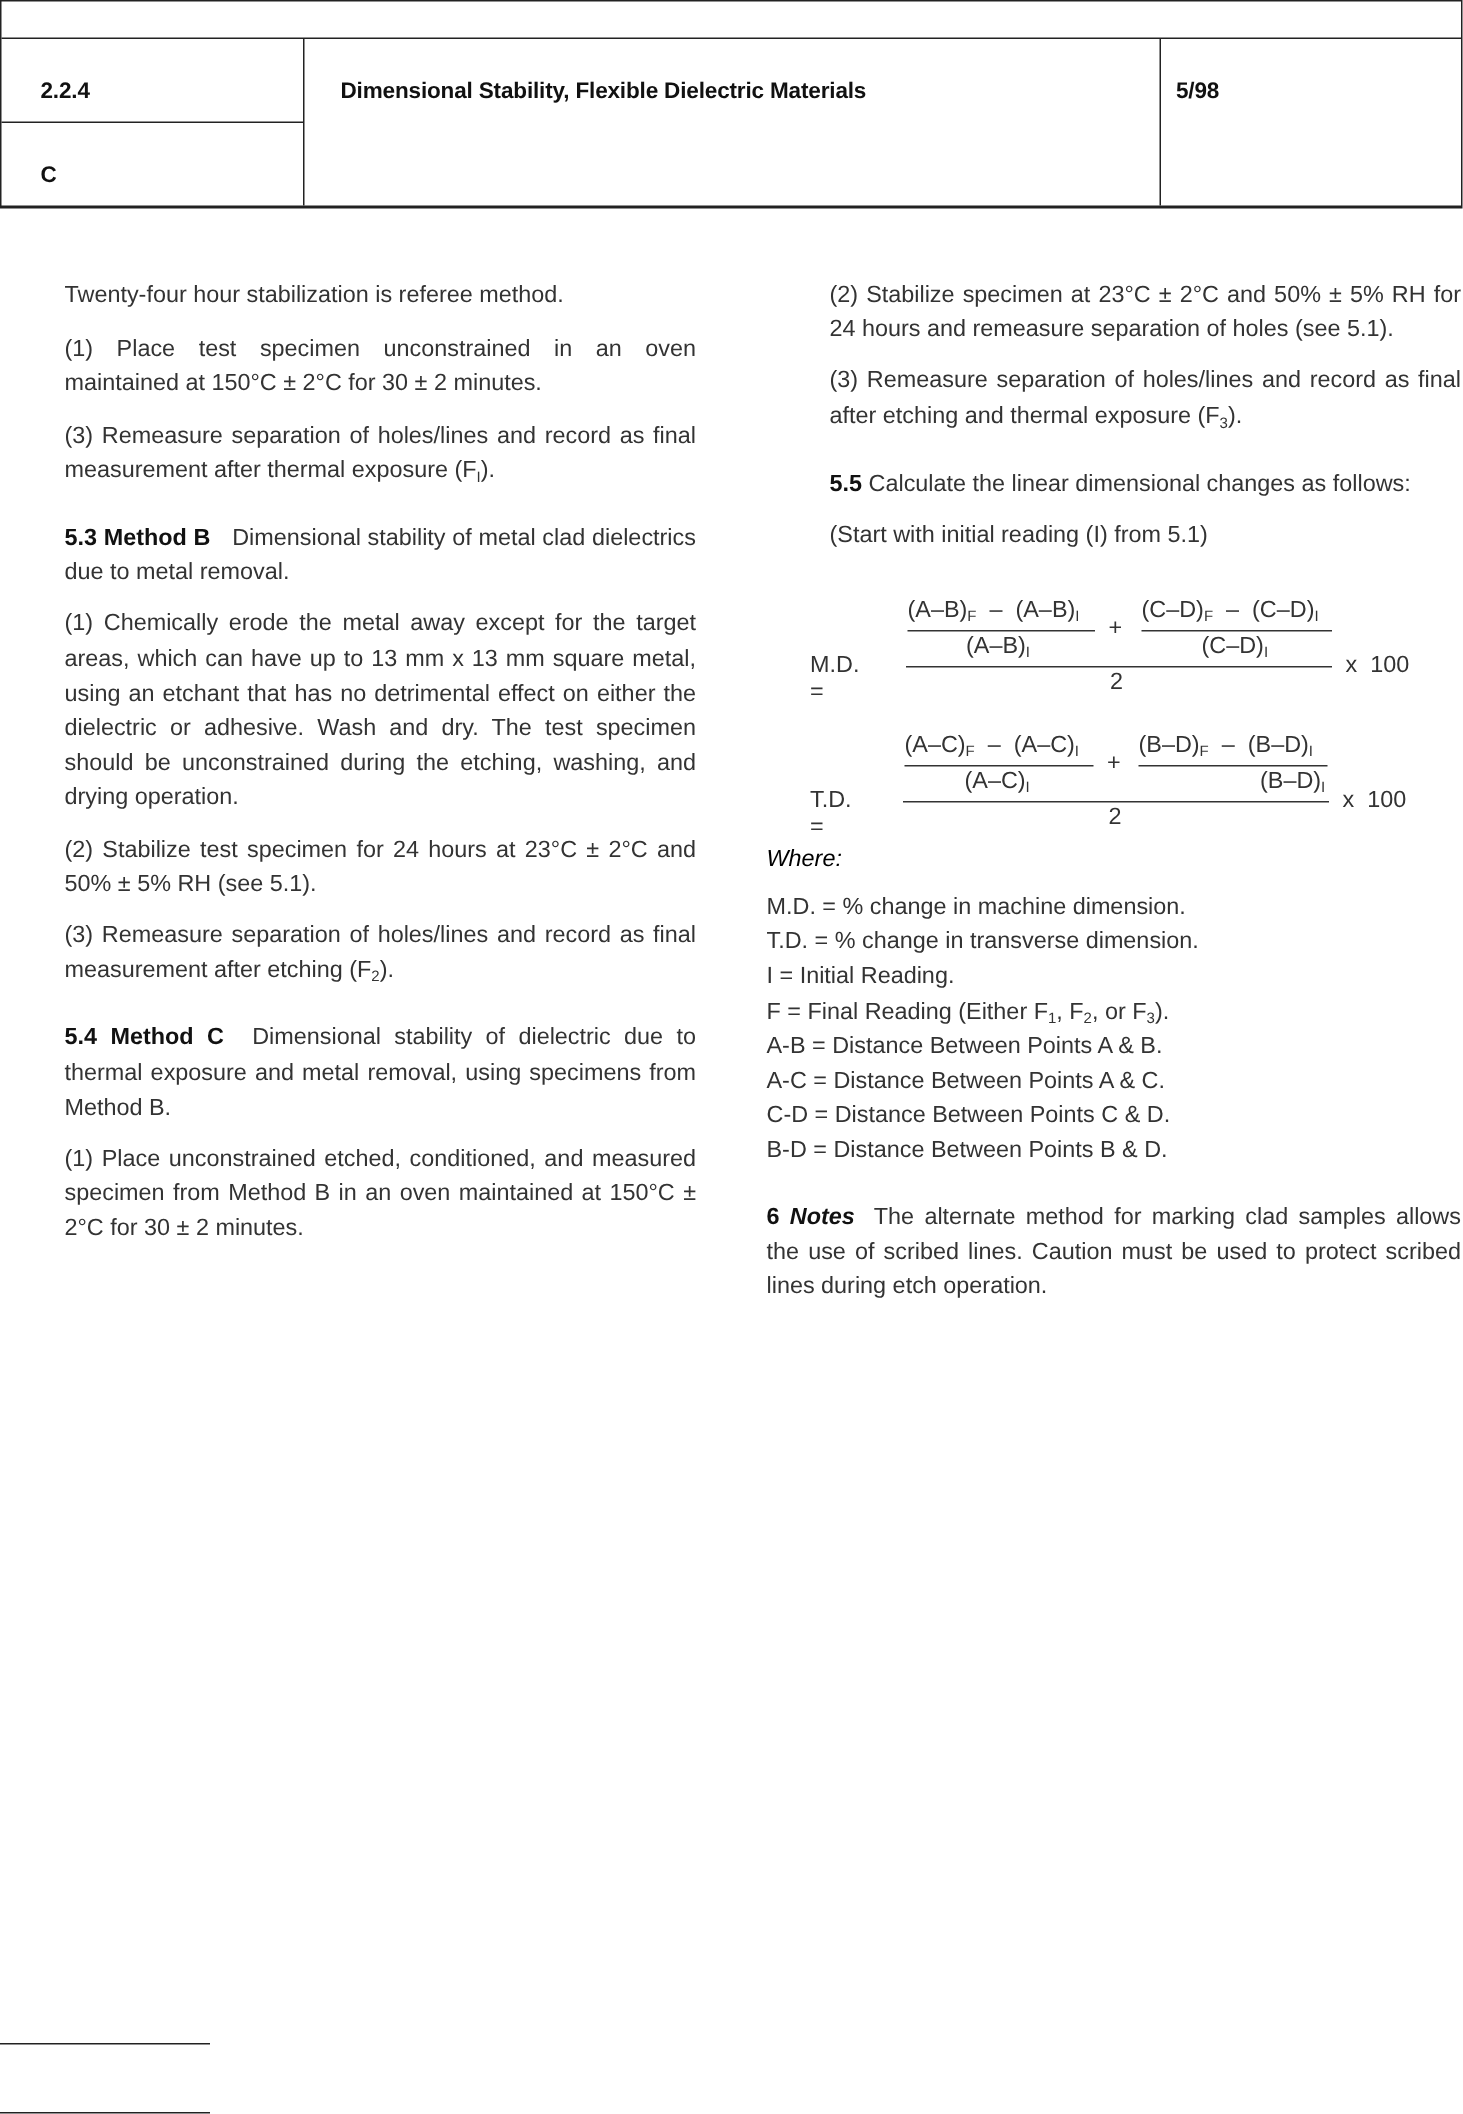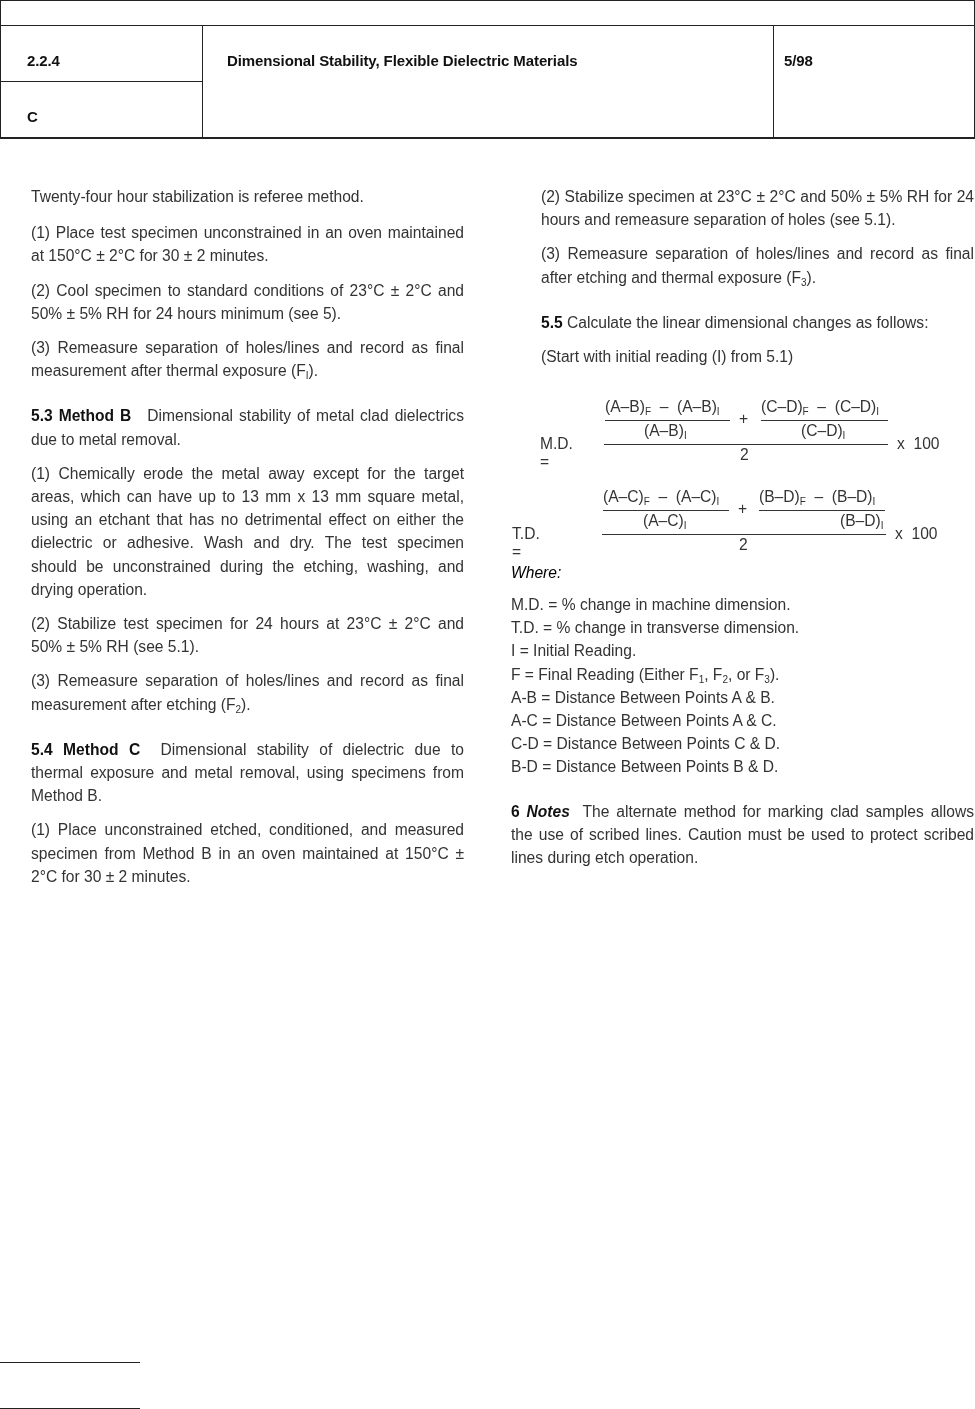--- a/index.html
+++ b/index.html
@@ -16,21 +16,21 @@
   .hdr .c1 .r1 { position: absolute; left: 0; top: 0; width: 100%; height: 55px; border-bottom: 1px solid #222; }
   .hdr .c2 { position: absolute; left: 202px; top: 25px; width: 570px; height: 111px; border-right: 1px solid #222; }
   .hdr .c3 { position: absolute; left: 773px; top: 25px; width: 200px; height: 111px; }
   .hdr .t {
     position: absolute; font-family: "Liberation Sans", sans-serif; font-weight: bold;
     font-size: 15px; color: #111; letter-spacing: -0.1px;
   }
   .col { position: absolute; font-size: 15.6px; line-height: 23.2px; color: #333; }
   .col.left { left: 1px; top: 185px; width: 463px; }
   .col.right { left: 511px; top: 185px; width: 463px; }
-  .col p { margin: 0 0 11px 0; text-align: justify; padding-left: 30px; }
+  .col p { margin: 0 0 11px 12px; text-align: justify; padding-left: 30px; }
   .col p.just-last { text-align-last: justify; }
   .b { font-weight: bold; color: #111; }
   .gap { display: inline-block; width: 10px; }
   sub { font-size: 10px; vertical-align: -3px; line-height: 0; }
   .formula { position: absolute; font-size: 15.6px; color: #333; }
   .formula .lbl { position: absolute; }
   .formula .frac-line { position: absolute; height: 1px; background: #333; }
   .formula .t { position: absolute; white-space: nowrap; }
   .defs { position: absolute; left: 511px; top: 593px; font-size: 15.6px; line-height: 23.2px; color: #333; }
   .defs div { white-space: nowrap; }
@@ -54,21 +54,20 @@
   </div>
   <div class="c3">
     <span class="t" style="left:10px;top:26px;">5/98</span>
   </div>
 </div>
 
 <div class="col left">
   <p style="margin-bottom:13px;">Twenty-four hour stabilization is referee method.</p>
 
   <p style="margin-top:11px;">(1)  Place test specimen unconstrained in an oven maintained at 150°C ± 2°C for 30 ± 2 minutes.</p>
-  <p>(2)  Cool specimen to standard conditions of 23°C ± 2°C and 50% ± 5% RH for 24 hours minimum (see 5).</p>
   <p style="margin-bottom:22px;"><span>(3)  Remeasure separation of holes/lines and record as final measurement after thermal exposure (F</span><sub>I</sub><span>).</span></p>
 
   <p>
     <span class="b">5.3</span>
     <span class="b">Method B</span><span class="gap"></span>
     <span>Dimensional stability of metal clad dielectrics due to metal removal.</span>
   </p>
   <p>(1) Chemically erode the metal away except for the target areas, which can have up to 13 mm x 13 mm square metal, using an etchant that has no detrimental effect on either the dielectric or adhesive. Wash and dry. The test specimen should be unconstrained during the etching, washing, and drying operation.</p>
   <p>(2)  Stabilize test specimen for 24 hours at 23°C ± 2°C and 50% ± 5% RH (see 5.1).</p>
   <p style="margin-bottom:22px;"><span>(3)  Remeasure separation of holes/lines and record as final measurement after etching (F</span><sub>2</sub><span>).</span></p>
@@ -99,21 +98,21 @@
   <span class="t" style="left:739px;top:410px;">+</span>
   <span class="t" style="left:761px;top:398px;"><span>(C–D)</span><sub>F</sub><span style="white-space:pre">  –  (C–D)</span><sub>I</sub></span>
   <div class="frac-line" style="left:761px;top:420px;width:127px;"></div>
   <span class="t" style="left:801px;top:422px;"><span>(C–D)</span><sub>I</sub></span>
   <div class="frac-line" style="left:604px;top:444px;width:284px;"></div>
   <span class="t" style="left:740px;top:446px;">2</span>
   <span class="t" style="left:897px;top:435px;white-space:pre;">x  100</span>
 </div>
 
 <div class="formula" style="left:0;top:0;">
-  <span class="lbl" style="left:512px;top:525px;">T.D.  =</span>
+  <span class="lbl" style="left:540px;top:525px;">T.D.  =</span>
   <span class="t" style="left:603px;top:488px;"><span>(A–C)</span><sub>F</sub><span style="white-space:pre">  –  (A–C)</span><sub>I</sub></span>
   <div class="frac-line" style="left:603px;top:510px;width:126px;"></div>
   <span class="t" style="left:643px;top:512px;"><span>(A–C)</span><sub>I</sub></span>
   <span class="t" style="left:738px;top:500px;">+</span>
   <span class="t" style="left:759px;top:488px;"><span>(B–D)</span><sub>F</sub><span style="white-space:pre">  –  (B–D)</span><sub>I</sub></span>
   <div class="frac-line" style="left:759px;top:510px;width:126px;"></div>
   <span class="t" style="left:840px;top:512px;"><span>(B–D)</span><sub>I</sub></span>
   <div class="frac-line" style="left:602px;top:534px;width:284px;"></div>
   <span class="t" style="left:739px;top:536px;">2</span>
   <span class="t" style="left:895px;top:525px;white-space:pre;">x  100</span>

